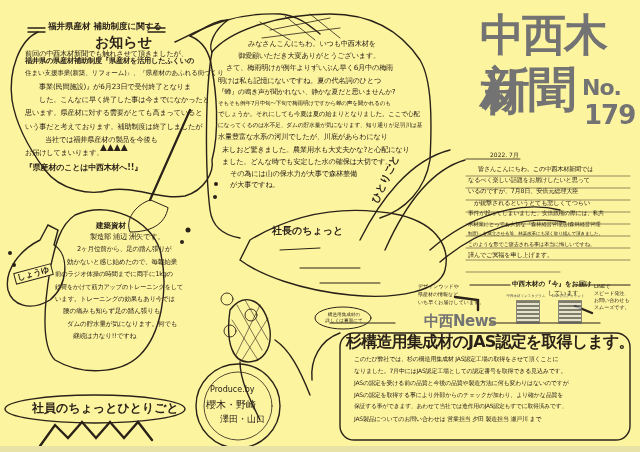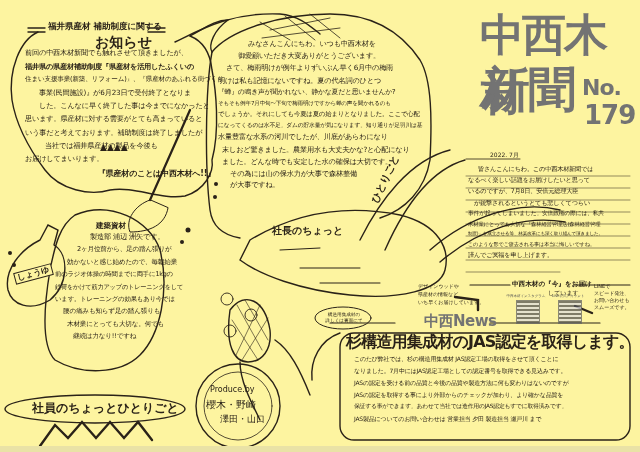--- a/index.html
+++ b/index.html
@@ -90,30 +90,30 @@
 
 <div class="abs title-big" style="left:480px;top:6px;font-size:44px;">中西木材</div>
 <div class="abs title-big" style="left:482px;top:58px;font-size:48px;">新聞</div>
 <div class="abs title-big" style="left:582px;top:75px;font-size:22px;letter-spacing:-1px;">No.</div>
 <div class="abs title-big" style="left:584px;top:100px;font-size:26px;letter-spacing:-1px;">179</div>
 <div class="abs hw" style="left:490px;top:152px;font-size:6px;">2022. 7月</div>
 
 <div class="abs hw" style="left:48px;top:22px;font-size:8.5px;font-weight:bold;">福井県産材 補助制度に関する</div>
 <div class="abs hw" style="left:95px;top:35px;font-size:14px;font-weight:bold;">お知らせ</div>
 <div class="abs" style="left:25px;top:50px;width:190px;">
-  <div class="line hw" style="margin-bottom:6px;font-family:Liberation Mono, monospace;">前回の中西木材新聞でも触れさせて頂きましたが、</div>
+  <div class="line hw" style="">前回の中西木材新聞でも触れさせて頂きましたが、</div>
   <div class="line hw" style="margin-bottom:6px;font-weight:bold;">福井県の県産材補助制度『県産材を活用したふくいの</div>
   <div class="line hw" style="margin-bottom:6px;font-size:6.6px;">住まい支援事業(新築、リフォーム)』、『県産材のあふれる街づくり</div>
   <div class="line hw" style="margin-bottom:6px;padding-left:14px;">事業(民間施設)』が6月23日で受付終了となりま</div>
   <div class="line hw" style="margin-bottom:6px;padding-left:14px;">した。こんなに早く終了した事は今までになかったと</div>
   <div class="line hw" style="margin-bottom:6px;">思います。県産材に対する需要がとても高まっていると</div>
   <div class="line hw" style="margin-bottom:6px;">いう事だと考えております。補助制度は終了しましたが</div>
   <div class="line hw" style="margin-bottom:6px;padding-left:20px;">当社では福井県産材の製品を今後も</div>
   <div class="line hw" style="margin-bottom:8px;">お届けしてまいります。</div>
-  <div class="line hw" style="font-weight:bold;font-size:8px;text-align:right;">『県産材のことは中西木材へ!!』</div>
+  <div class="line hw" style="font-weight:bold;font-size:8px;">『県産材のことは中西木材へ!!』</div>
 </div>
 <div class="abs hw" style="left:100px;top:143px;font-size:9px;">▲▲▲▲</div>
 
 <div class="abs" style="left:218px;top:40px;width:210px;">
   <div class="line hw" style="margin-bottom:5px;padding-left:30px;">みなさんこんにちわ。いつも中西木材を</div>
   <div class="line hw" style="margin-bottom:5px;padding-left:20px;">御愛顧いただき大変ありがとうございます。</div>
   <div class="line hw" style="margin-bottom:5px;padding-left:8px;">さて、梅雨明けが例年よりずいぶん早く6月中の梅雨</div>
   <div class="line hw" style="margin-bottom:5px;">明けは私も記憶にないですね。夏の代名詞のひとつ</div>
   <div class="line hw" style="margin-bottom:5px;font-size:6.8px;">『蝉』の鳴き声が聞かれない、静かな夏だと思いませんか?</div>
   <div class="line hw" style="margin-bottom:5px;font-size:5.6px;">そもそも例年7月中旬〜下旬で梅雨明けですから蝉の声を聞かれるのも</div>
@@ -130,21 +130,21 @@
 
 <div class="abs hw" style="left:96px;top:222px;font-size:7.5px;font-weight:bold;">建築資材</div>
 <div class="abs hw line" style="left:90px;top:233px;">製造部 浦辺 洲矢です。</div>
 <div class="abs" style="left:55px;top:246px;width:120px;">
   <div class="line hw" style="margin-bottom:6px;padding-left:22px;font-size:6.6px;">2ヶ月位前から、足の踏ん張りが</div>
   <div class="line hw" style="margin-bottom:6px;padding-left:12px;font-size:6.6px;">効かないと感じ始めたので、毎朝始業</div>
   <div class="line hw" style="margin-bottom:6px;font-size:6.4px;">前のラジオ体操の時間までに両手に1kgの</div>
   <div class="line hw" style="margin-bottom:6px;font-size:6.2px;">鉄荷をかけて筋力アップのトレーニングをして</div>
   <div class="line hw" style="margin-bottom:6px;font-size:6.4px;">います。トレーニングの効果もあり今では</div>
   <div class="line hw" style="margin-bottom:6px;padding-left:8px;font-size:6.6px;">腰の痛みも知らず足の踏ん張りも</div>
-  <div class="line hw" style="margin-bottom:6px;padding-left:12px;font-size:6.6px;">木材業にとっても大切な。何でも</div>
+  <div class="line hw" style="margin-bottom:6px;padding-left:12px;font-size:6.6px;">ダムの貯水量が気になります。何でも</div>
   <div class="line hw" style="padding-left:18px;font-size:6.6px;">継続は力なり!!ですね</div>
 </div>
 <div class="abs hw" style="left:14px;top:268px;font-size:8px;font-weight:bold;background:#fdf4a0;border:1px solid #2a2218;padding:1px 2px;transform:rotate(-15deg);">しょうゆ</div>
 <div class="abs hw" style="left:32px;top:402px;font-size:12px;font-weight:bold;">社員のちょっとひとりごと</div>
 
 <div class="abs hw" style="left:210px;top:386px;font-size:8px;">Produce.by</div>
 <div class="abs hw" style="left:206px;top:400px;font-size:10px;">櫻木・野崎</div>
 <div class="abs hw" style="left:220px;top:415px;font-size:9px;">澤田・山口</div>
 
 <div class="abs" style="left:468px;top:166px;width:165px;">

